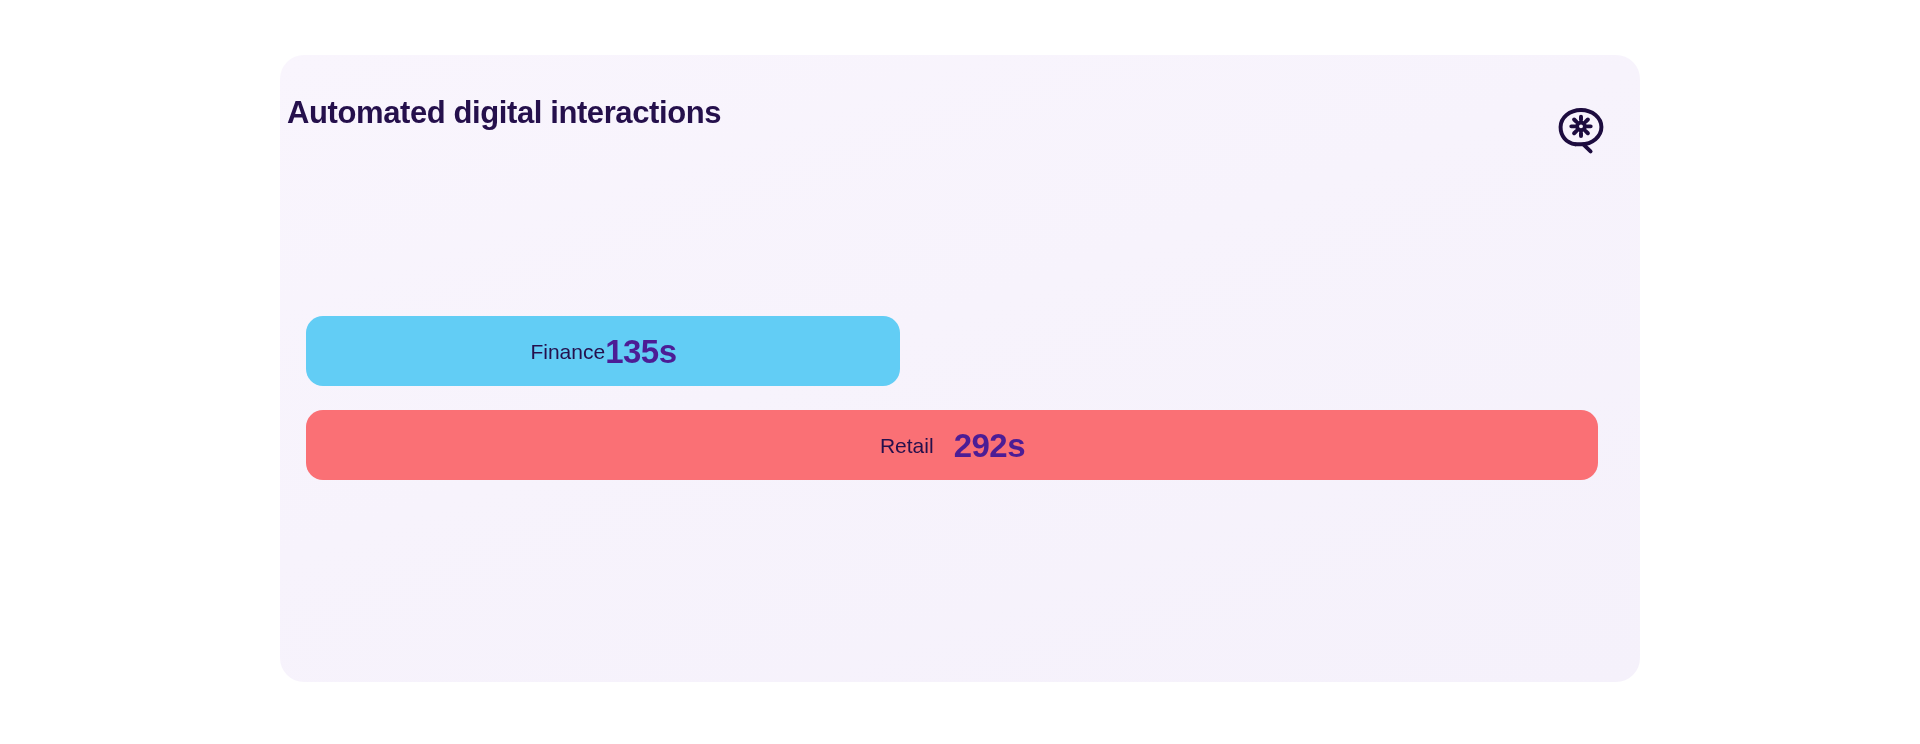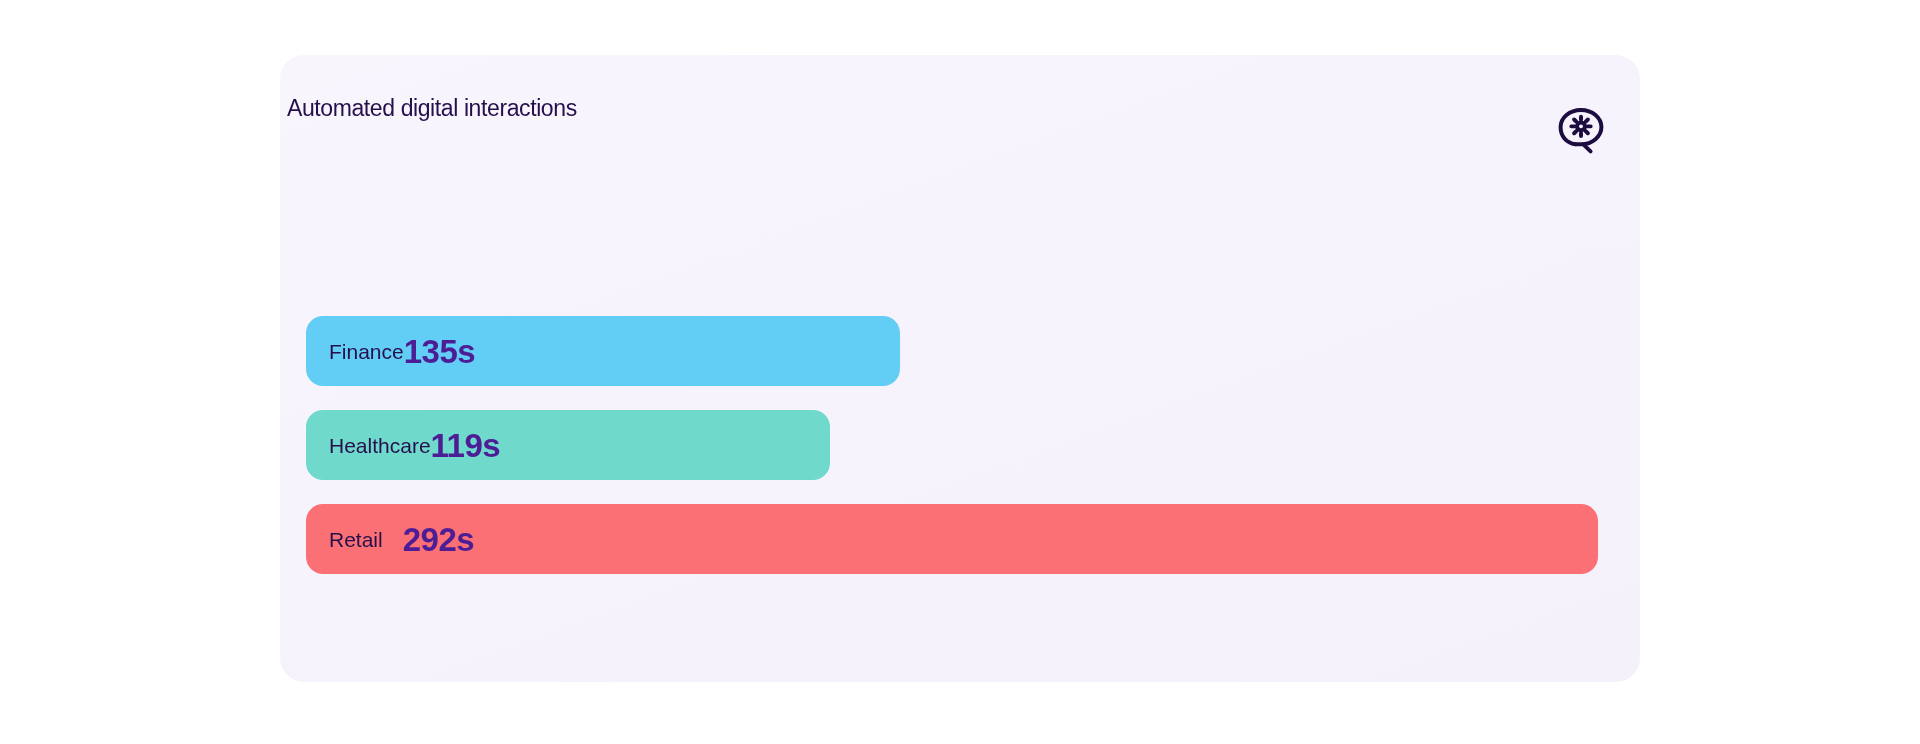--- a/index.html
+++ b/index.html
@@ -38,22 +38,22 @@
     left: 0;
     top: 0;
     width: 100%;
     height: 150px;
   }
 
   .card-title {
     position: absolute;
     left: 7px;
     top: 40px;
-    font-size: 23px;
-    font-weight: normal;
+    font-size: 31px;
+    font-weight: bold;
     letter-spacing: -0.4px;
     color: #25104c;
     white-space: nowrap;
   }
 
   .header-icon {
     position: absolute;
     right: 28px;
     top: 42px;
     width: 62px;
@@ -86,21 +86,21 @@
   }
 
   .bar {
     position: absolute;
     left: 0;
     top: 0;
     height: 70px;
     border-radius: 17px;
     display: flex;
     align-items: center;
-    justify-content: flex-start;
+    justify-content: center;
     box-sizing: border-box;
     padding: 0 22px 0 23px;
   }
 
   .bar-label {
     font-size: 21px;
     font-weight: normal;
     color: #25104c;
     white-space: nowrap;
     line-height: 1;
@@ -145,26 +145,20 @@
 
     <div class="bars">
 
       <div class="bar-row">
         <div class="bar" style="width:594px; background:#62CDF5;">
           <span class="bar-label">Finance</span>
           <span class="bar-value">135s</span>
         </div>
       </div>
 
-      <div class="bar-row">
-        <div class="bar" style="width:524px; background:#6FD9CB;">
-          <span class="bar-label">Healthcare</span>
-          <span class="bar-value">119s</span>
-        </div>
-      </div>
 
       <div class="bar-row">
         <div class="bar" style="width:1292px; background:#FA7075;gap:20px;">
           <span class="bar-label">Retail</span>
           <span class="bar-value">292s</span>
         </div>
       </div>
 
     </div>
   </div>

